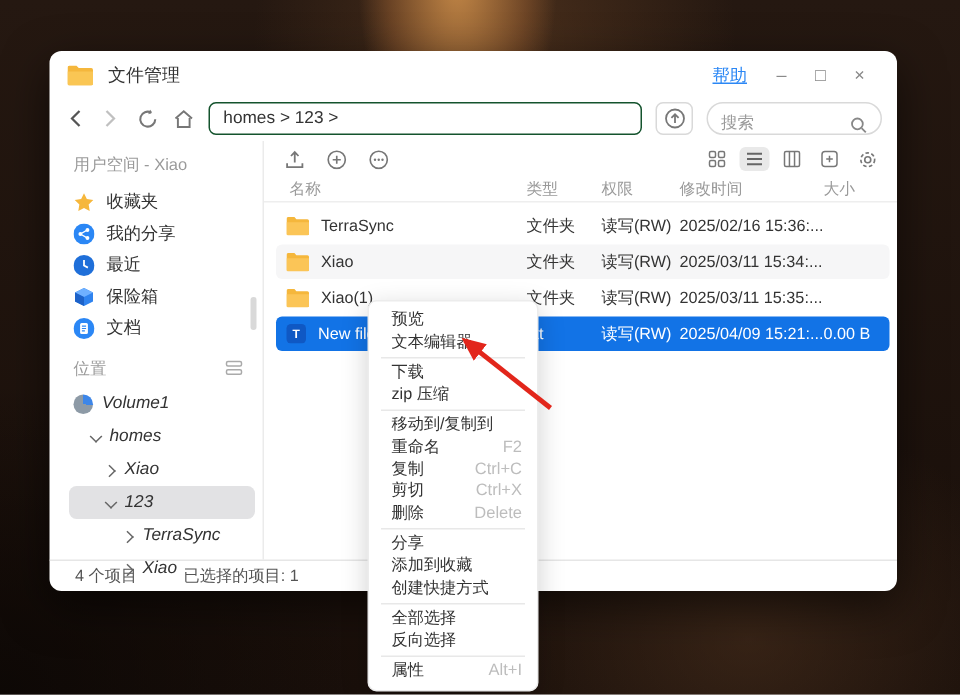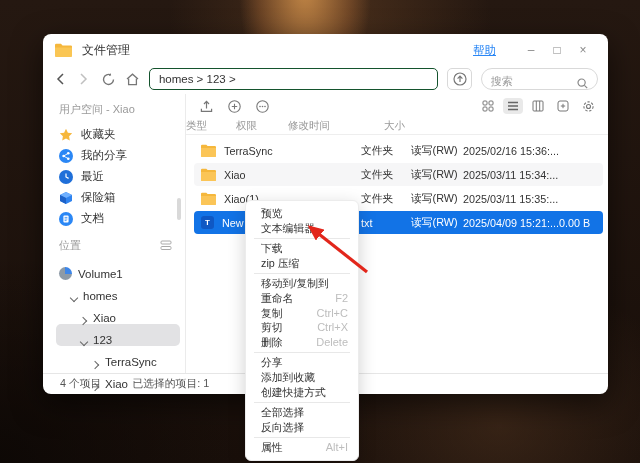--- a/index.html
+++ b/index.html
@@ -7,50 +7,50 @@
     width:640px;height:463px;overflow:hidden;position:relative;
     font-family:"Liberation Sans","DejaVu Sans",sans-serif;
     background:
       radial-gradient(ellipse 85px 170px at 305px -15px, rgba(210,146,76,.9), rgba(160,100,52,.45) 55%, transparent 78%),
       radial-gradient(ellipse 230px 280px at 330px 30px, rgba(122,78,42,.45), transparent 70%),
       radial-gradient(ellipse 260px 200px at 78% 92%, rgba(84,55,34,.5), transparent 75%),
       radial-gradient(ellipse 300px 260px at 0% 100%, rgba(10,6,4,.8), transparent 80%),
       linear-gradient(#251811, #190f0a);
   }
   .window{
-    position:absolute;left:43px;top:34px;width:565px;height:360px;
+    position:absolute;left:33px;top:34px;width:565px;height:360px;
     background:#fff;border-radius:8px;box-shadow:0 10px 30px rgba(0,0,0,.55);
     display:flex;flex-direction:column;overflow:hidden;font-size:12px;color:#333;
   }
   
   .titlebar{height:28px;display:flex;align-items:center;padding:2px 12px 0 12px;flex:0 0 auto;}
   .titlebar .title{margin-left:10px;font-size:12px;color:#333;}
   .tb-right{margin-left:auto;display:flex;align-items:center;gap:0;}
-  .help-link{color:#2b87f5;text-decoration:underline;font-size:11.5px;margin-right:22px;cursor:pointer;}
+  .help-link{color:#2b87f5;text-decoration:underline;font-size:11.5px;margin-right:10px;cursor:pointer;}
   .winctl{width:26px;text-align:center;color:#8a8a8a;font-size:12px;cursor:pointer;}
   
   .navbar{height:30px;display:flex;align-items:center;padding:0 10px;gap:9px;flex:0 0 auto;}
   .navico{width:16px;height:16px;display:flex;align-items:center;justify-content:center;color:#666;}
   .breadcrumb{width:288px;height:20px;border:1px solid #14532d;border-radius:5px;
     display:flex;align-items:center;padding:0 9px;font-size:11.5px;color:#333;background:#fff;}
   .upbtn{width:24px;height:20px;border:1px solid #d9d9d9;border-radius:5px;
     display:flex;align-items:center;justify-content:center;background:#fff;cursor:pointer;}
   .searchbox{margin-left:auto;width:104px;height:20px;border:1px solid #d9d9d9;border-radius:11px;
     display:flex;align-items:flex-end;justify-content:space-between;padding:0 9px;background:#fff;}
   .searchbox .ph{color:#9a9a9a;font-size:11px;}
   
   .bodyrow{flex:1;display:flex;min-height:0;}
   .sidebar{width:142px;flex:0 0 auto;padding-top:4px;position:relative;font-size:11.5px;}
   .vdiv{width:1px;background:#ebebeb;flex:0 0 auto;}
   .side-head{color:#9a9a9a;font-size:11px;padding:4px 0 7px 16px;}
   .side-item{height:21px;display:flex;align-items:center;gap:8px;padding-left:16px;color:#333;cursor:pointer;}
   .side-ico{width:14px;height:14px;display:flex;align-items:center;justify-content:center;flex:0 0 auto;}
   .loc-head{display:flex;align-items:center;justify-content:space-between;
     padding:9px 13px 5px 16px;color:#9a9a9a;font-size:11px;}
-  .tree-row{height:22px;display:flex;align-items:flex-end;gap:6px;color:#333;cursor:pointer;}
+  .tree-row{height:22px;display:flex;align-items:center;gap:6px;color:#333;cursor:pointer;font-style:italic;}
   .tree-row.sel{background:#e2e2e4;border-radius:5px;margin-left:13px;margin-right:5px;}
   .ind0{padding-left:16px}.ind1{padding-left:27px}.ind2{padding-left:37px}.ind3{padding-left:49px}
   .tree-row.sel.ind2{padding-left:24px}
   .chev{width:7px;height:7px;display:inline-block;position:relative;flex:0 0 auto;}
   .chev::before{content:"";position:absolute;width:5px;height:5px;border-right:1.4px solid #666;border-bottom:1.4px solid #666;}
   .chev.down::before{transform:rotate(45deg);top:0;left:1px;}
   .chev.right::before{transform:rotate(-45deg);top:1px;left:0;}
   .volpie{width:13px;height:13px;border-radius:50%;background:conic-gradient(#3d86e8 0 95deg,#8d9aa6 95deg 360deg);flex:0 0 auto;}
   .side-scroll{position:absolute;right:4px;top:104px;width:4px;height:22px;background:#d9d9d9;border-radius:2px;}
   
@@ -298,20 +298,21 @@
           <span class="ticon">
             <svg width="13" height="13" viewBox="0 0 13 13">
                 <circle cx="6.5" cy="6.5" r="2" stroke="#777" stroke-width="1.1" fill="none"></circle>
                 <circle cx="6.5" cy="6.5" r="4.6" stroke="#777" stroke-width="1.1" fill="none" stroke-dasharray="2.4 1.6"></circle>
               </svg>
           </span>
         </div>
       </div>
 
       <div class="listhead">
+        <span class="lh-name">名称</span>
         <span class="col-type">类型</span>
         <span class="col-perm">权限</span>
         <span class="col-time">修改时间</span>
         <span class="col-size">大小</span>
       </div>
 
       <div class="rows">
 
         <div class="frow">
           <span class="c-name">

